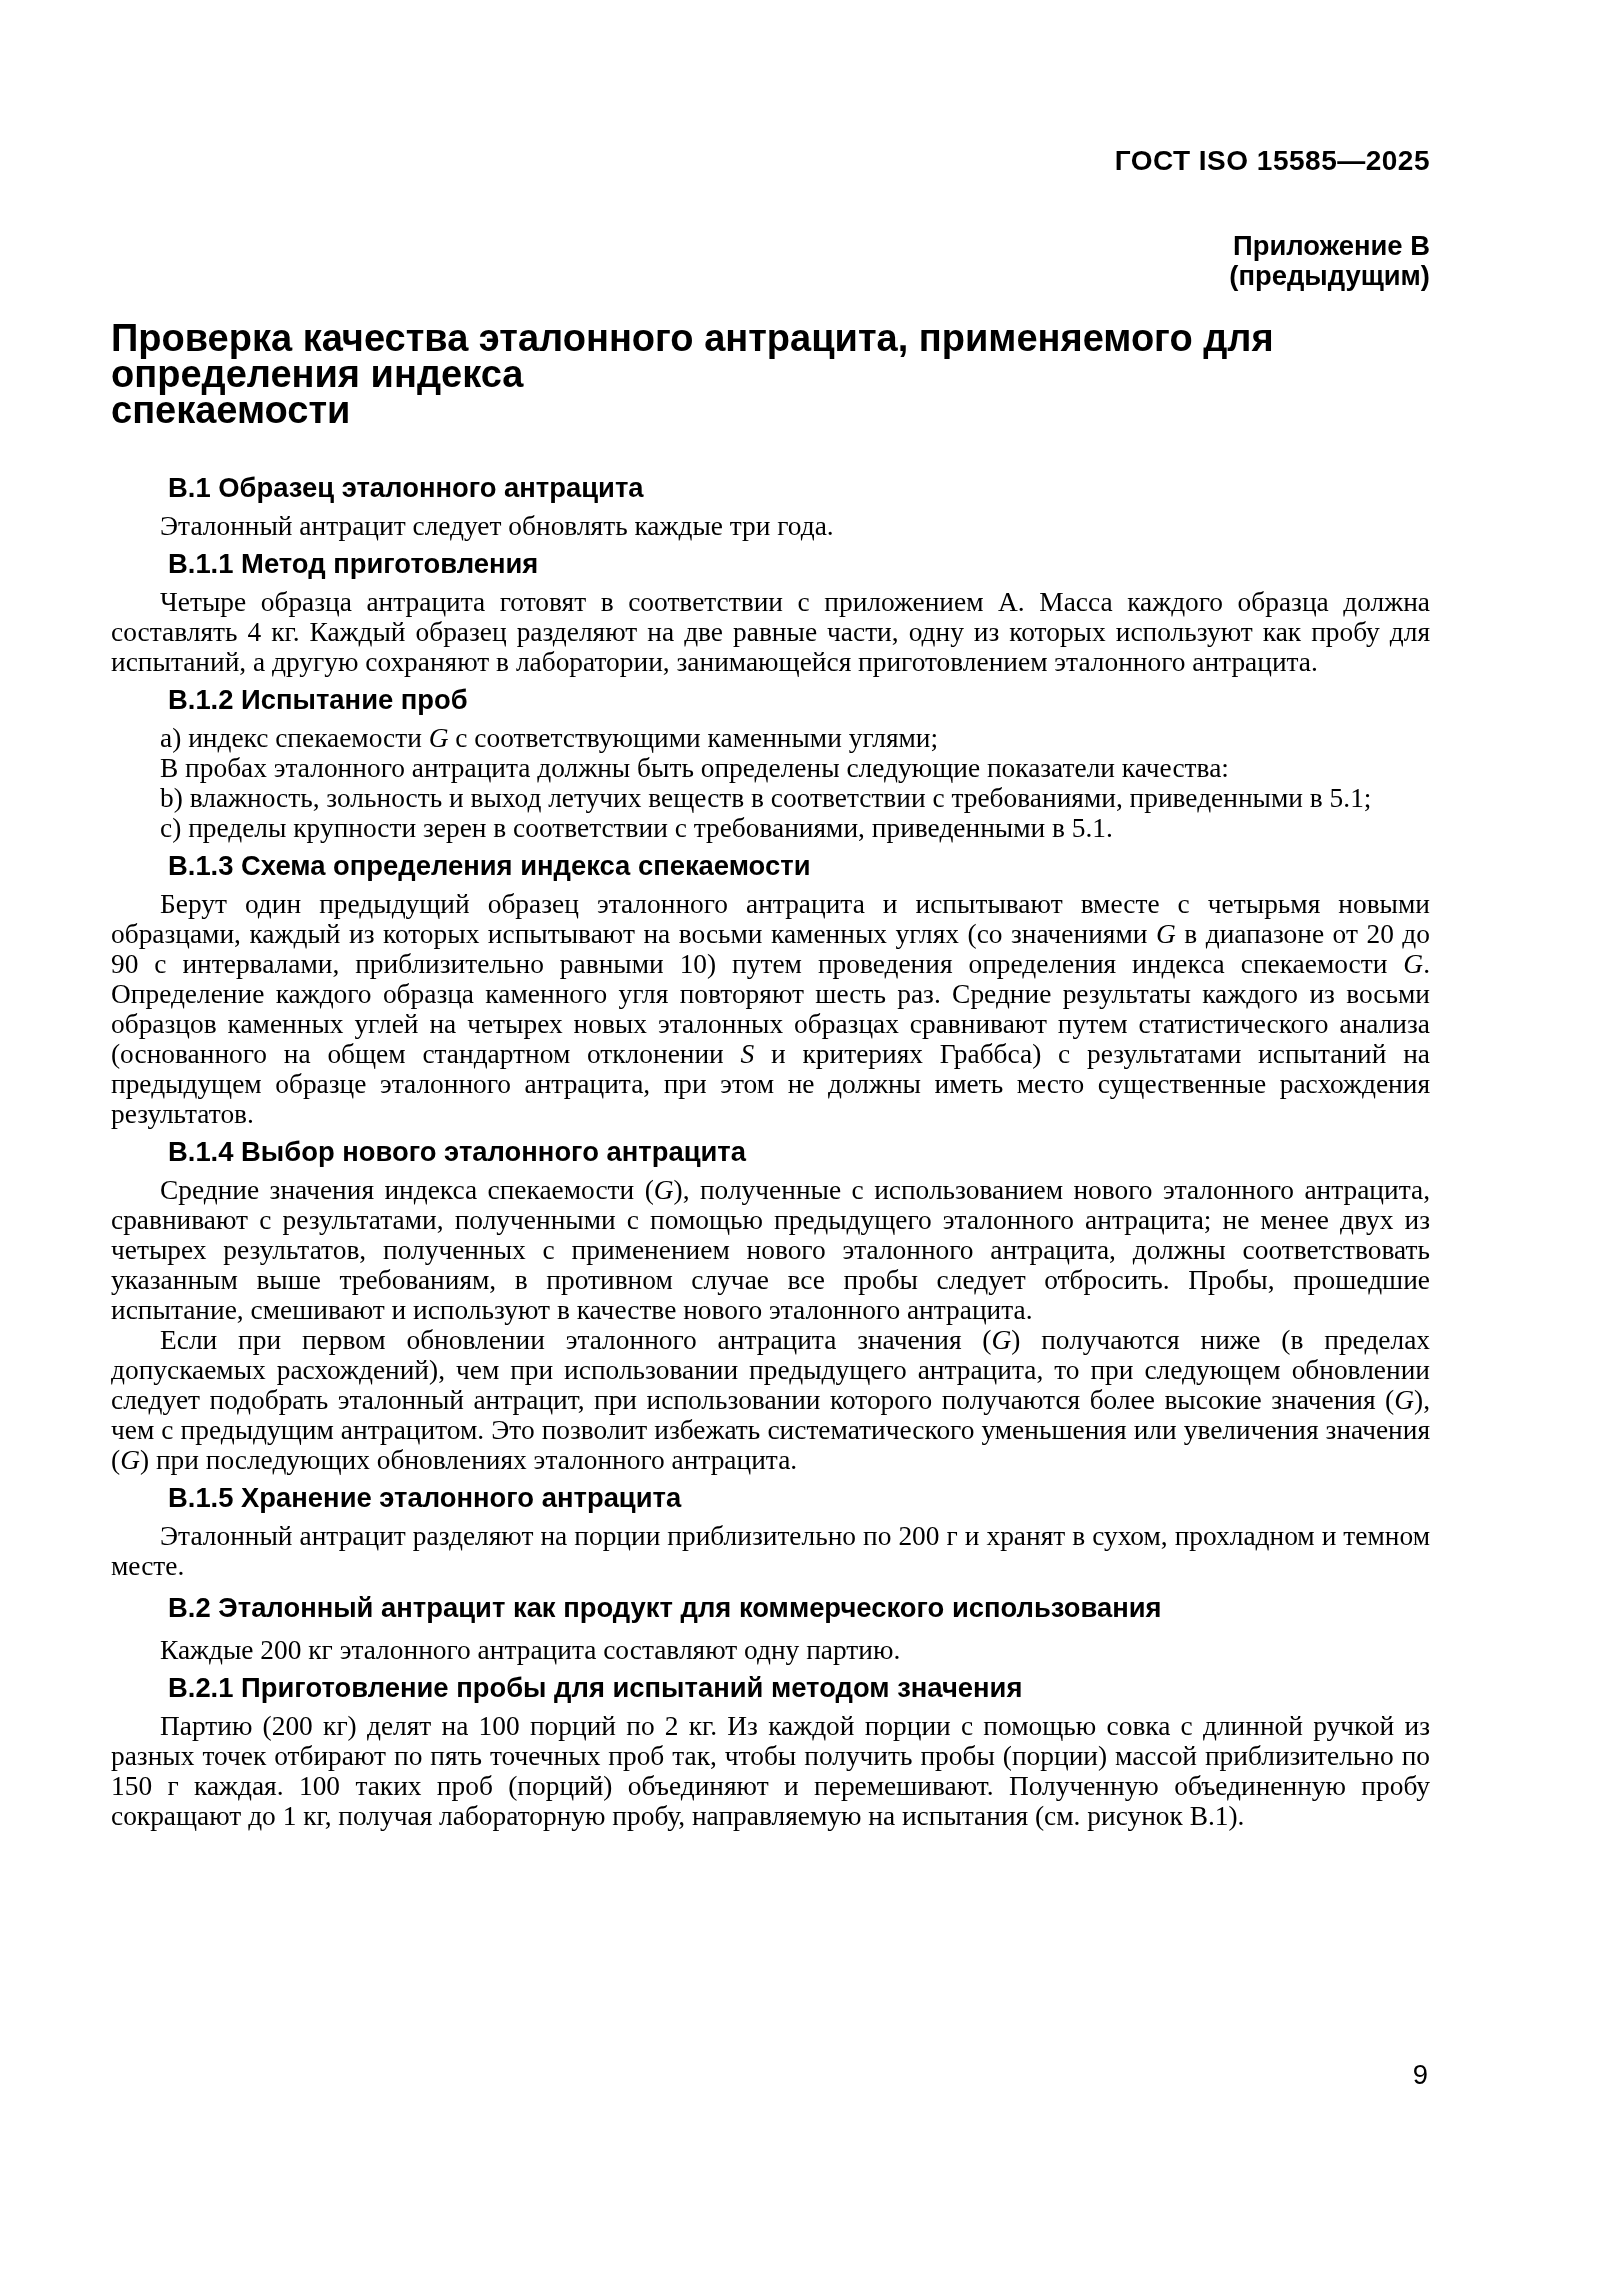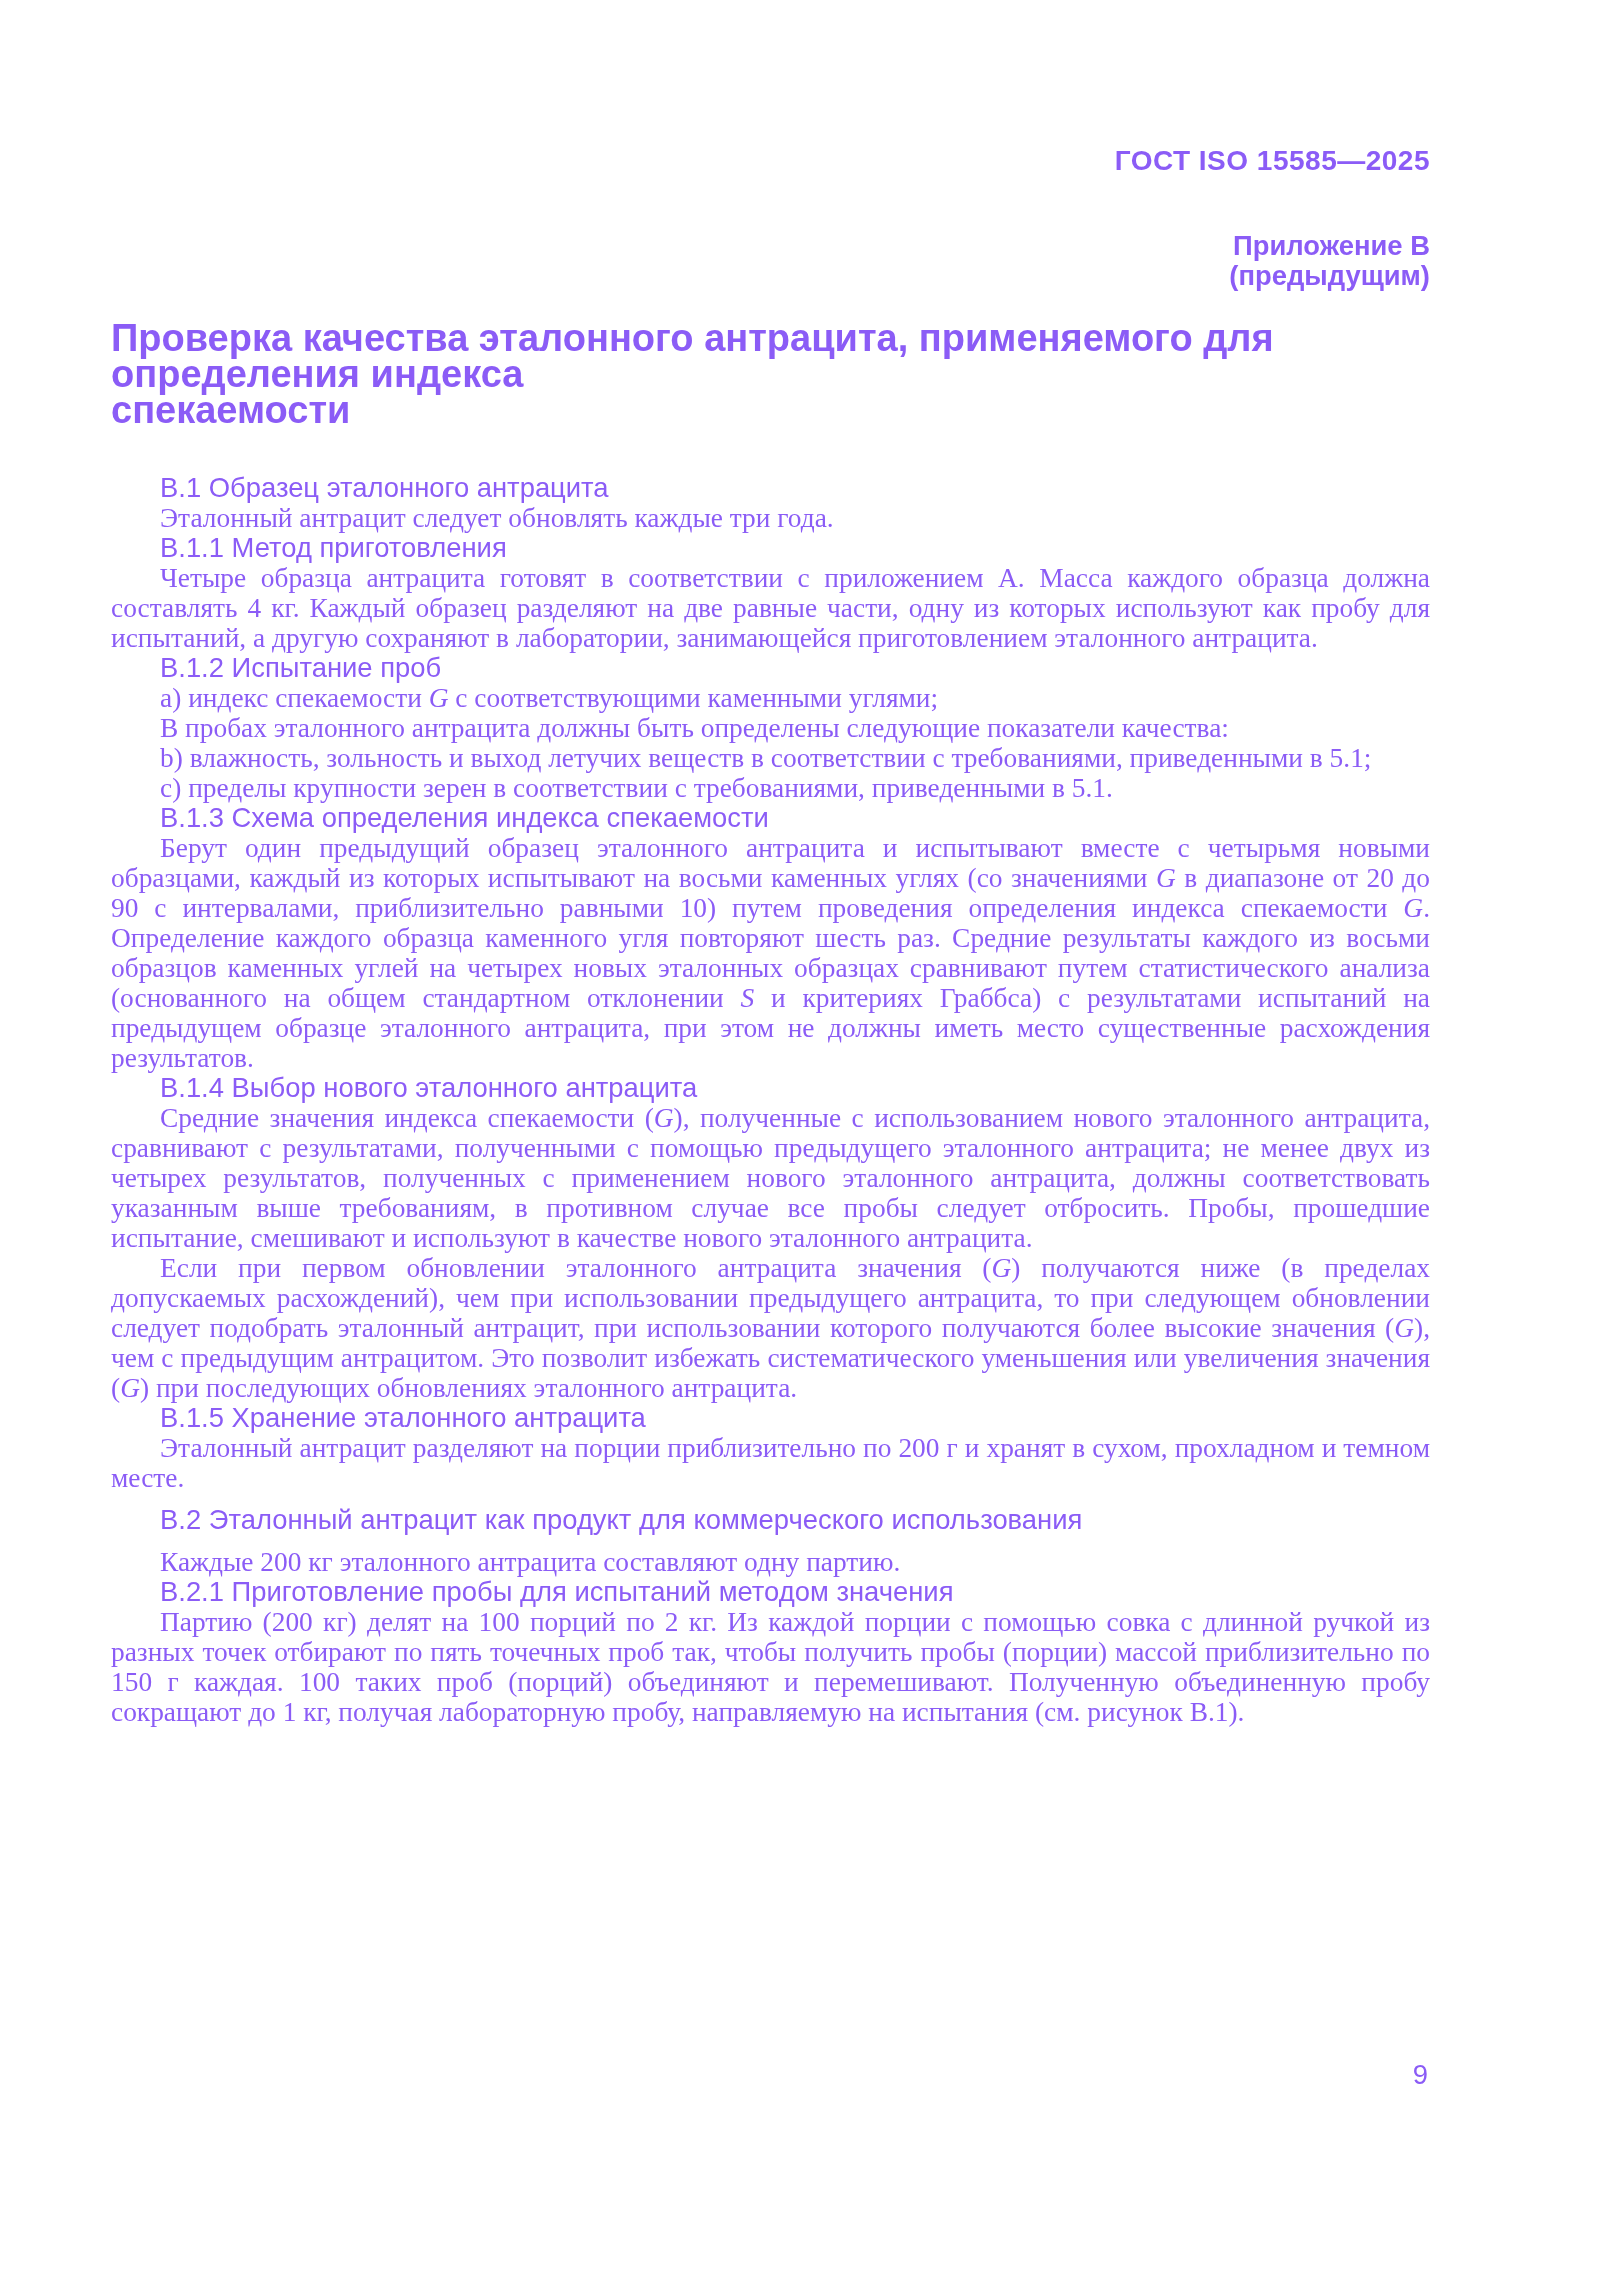--- a/index.html
+++ b/index.html
@@ -2,21 +2,21 @@
 <html lang="ru"><head>
 <meta charset="utf-8">
 <style>
   html, body { margin: 0; padding: 0; background: #e8e8e8; }
   .page {
     position: relative;
     width: 1621px;
     height: 2293px;
     background: #ffffff;
     font-family: "Liberation Sans", "DejaVu Sans", sans-serif;
-    color: #8b5cf6;
+    color: #000000;
     overflow: hidden;
   }
   .content {
     position: absolute;
     left: 111px;
     top: 145px;
     width: 1319px;
   }
   .doc-header {
     font-size: 28px;
@@ -36,23 +36,23 @@
   .doc-title {
     font-size: 38px;
     font-weight: 700;
     line-height: 36px;
     text-align: left;
     margin: 29px 0 0 0;
     white-space: pre-line;
   }
   .h {
     font-size: 27.4px;
-    font-weight: 400;
+    font-weight: 700;
     line-height: 30px;
-    margin: 0;
+    margin: 8px;
     text-indent: 49px;
   }
   .h-first { margin-top: 45px; }
   .h-sec2 { margin-top: 11.8px; margin-bottom: 11.8px; }
   .para {
     font-size: 27.4px;
     font-weight: 400;
     line-height: 30px;
     margin: 0;
     text-align: justify;

